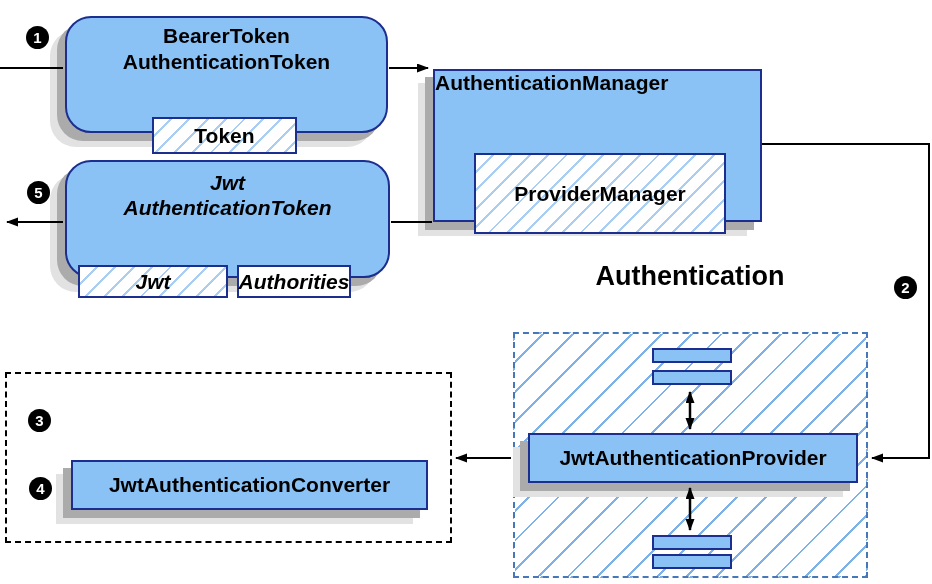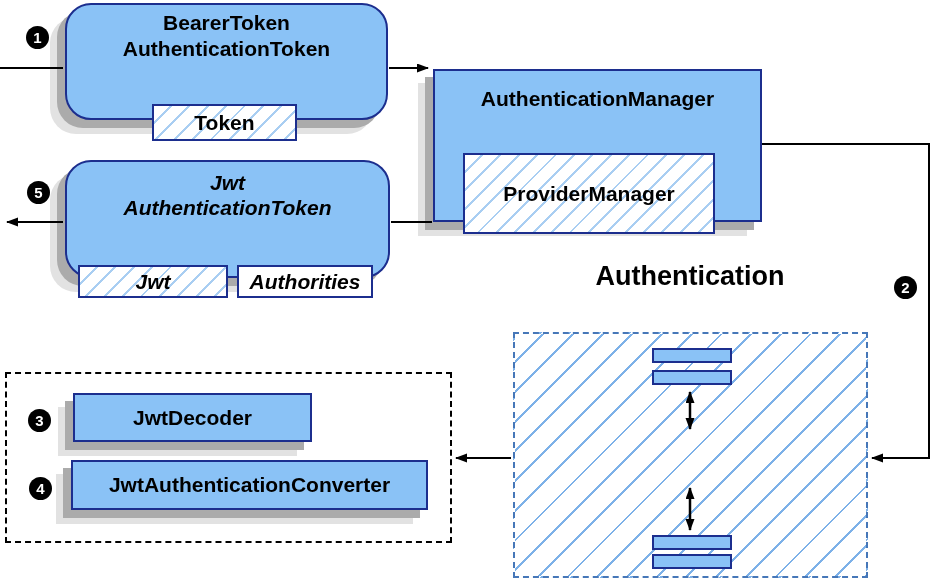--- a/index.html
+++ b/index.html
@@ -12,21 +12,21 @@
     position:absolute; box-sizing:border-box;
     background:var(--box-fill,#8ac2f6);
     border:2px solid var(--box-border,#1c2e8e);
     box-shadow:-8px 8px 0 var(--shadow-dark,#ababab), -15px 14px 0 var(--shadow-light,#e2e2e2);
     z-index:2;
   }
   .rounded { border-radius:26px; }
   .flexc { display:flex; align-items:center; justify-content:center; font-size:21px; }
   .title { text-align:center; font-size:21px; line-height:26px; padding-top:5px; }
   .title2 { text-align:center; font-size:21px; line-height:25px; padding-top:8px; }
-  .title-mgr { text-align:center; font-size:21px; padding-top:16px; }
+  .title-mgr { font-size:21px; }
   .chip {
     position:absolute; box-sizing:border-box; background:#fff;
     border:2px solid var(--box-border,#1c2e8e);
     display:flex; align-items:center; justify-content:center; font-size:21px;margin-top:28px;
   }
   .hatch {
     background-color:#fff;
     background-image:repeating-linear-gradient(135deg, rgba(255,255,255,0) 0 11px, var(--hatch-light,#a9cef2) 11px 13px);
   }
   .providers-area {
@@ -57,57 +57,57 @@
 
   <div class="center-label" style="left:575px; top:264px; width:230px;">
     <div>Authentication</div>
   </div>
 
   <div class="bar" style="left:652px; top:348px;"></div>
   <div class="bar" style="left:652px; top:370px;"></div>
   <div class="bar" style="left:652px; top:535px;"></div>
   <div class="bar" style="left:652px; top:554px;"></div>
 
+  <div class="box flexc" style="left:528px; top:433px; width:330px; height:50px;">
+    <span>JwtAuthenticationProvider</span>
+  </div>
 
   <div class="black-dashed" style="left:5px; top:372px; width:447px; height:171px;"></div>
 
-  <div class="box flexc" style="left:73px; top:393px; width:239px; height:49px;">
-    <span>JwtDecoder</span>
-  </div>
 
   <div class="box flexc" style="left:71px; top:460px; width:357px; height:50px;">
     <span>JwtAuthenticationConverter</span>
   </div>
 
-  <div class="box rounded" style="left:65px; top:3px; width:323px; height:117px;">
+  <div class="box rounded" style="left:65px; top:16px; width:323px; height:117px;">
     <div class="title">
       <div>BearerToken</div>
       <div>AuthenticationToken</div>
     </div>
     <div class="chip hatch" style="left:85px; top:71px; width:145px; height:37px;">
       <span>Token</span>
     </div>
   </div>
 
   <div class="box" style="left:433px; top:69px; width:329px; height:153px;">
     <div class="title-mgr">AuthenticationManager</div>
-    <div class="chip hatch" style="left:28px; top:54px; width:252px; height:81px;">
+    <div class="chip hatch" style="left:39px; top:54px; width:252px; height:81px;">
       <span>ProviderManager</span>
     </div>
   </div>
 
   <div class="box rounded" style="left:65px; top:160px; width:325px; height:118px;font-style:italic;">
     <div class="title2">
       <div>Jwt</div>
       <div>AuthenticationToken</div>
     </div>
     <div class="chip hatch" style="left:11px; top:75px; width:150px; height:33px;">
       <span>Jwt</span>
     </div>
-    <div class="chip" style="left:170px; top:75px; width:136px; height:33px;">
+    <div class="chip" style="left:170px; top:75px; width:114px; height:33px;">
       <span>Authorities</span>
     </div>
   </div>
 
   <svg class="lines" width="932" height="584">
     <defs>
       <marker id="ah" markerUnits="userSpaceOnUse" markerWidth="13" markerHeight="10" refX="11" refY="4.5" orient="auto-start-reverse">
         <path d="M0,0 L12,4.5 L0,9 Z" fill="#000"></path>
       </marker>
     </defs>

